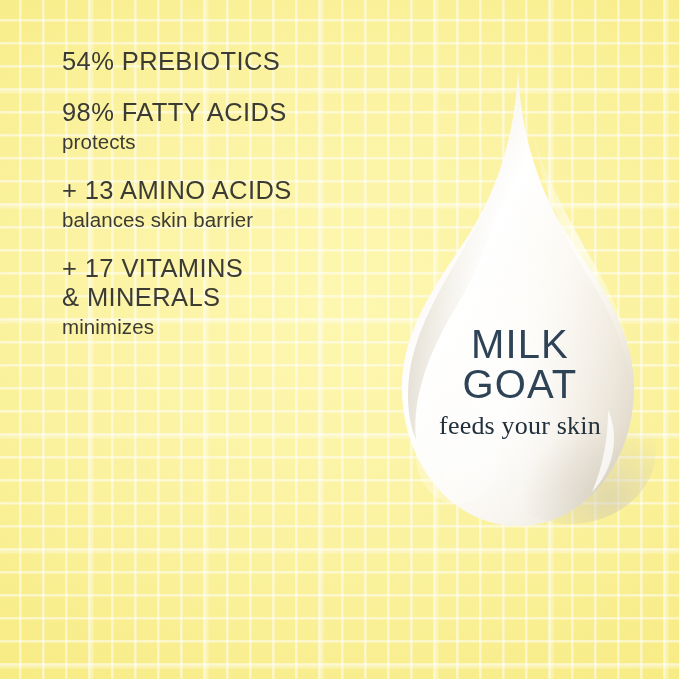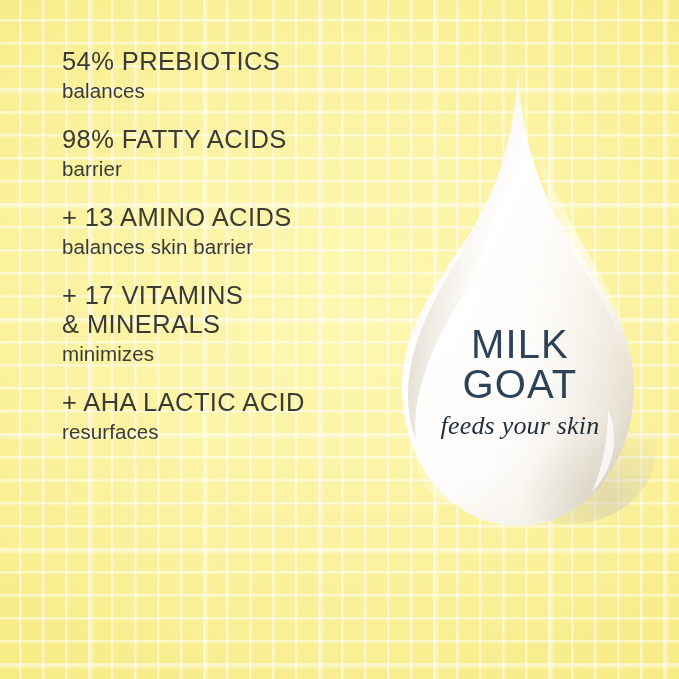--- a/index.html
+++ b/index.html
@@ -108,65 +108,59 @@
   }
   .goat-milk-line {
     font-size: 40px;
     line-height: 0.99;
     letter-spacing: 1.1px;
     color: #2f4356;
     font-weight: 400;
   }
   .tagline {
     font-family: "Liberation Serif", serif;
-    font-style: italic;
     font-size: 26px;
     line-height: 1;
     letter-spacing: 0.2px;
     color: #22303c;
     margin-top: 9px;
   }
 </style>
 </head>
 <body>
 
 <div id="infographic">
 
   <div class="bg-base"></div>
   <div class="bg-grid"></div>
   <div class="bg-grid-major"></div>
 
   <div class="ingredient-list">
 
     <div class="ingredient-item">
       <div class="ing-head">54% PREBIOTICS</div>
-      <div class="ing-sub">balances</div>
     </div>
 
 
     <div class="ingredient-item">
       <div class="ing-head">98% FATTY ACIDS</div>
-      <div class="ing-sub">barrier</div>
+      <div class="ing-sub">protects</div>
     </div>
 
     <div class="ingredient-item">
       <div class="ing-head">+ 13 AMINO ACIDS</div>
       <div class="ing-sub">balances skin barrier</div>
     </div>
 
     <div class="ingredient-item">
       <div class="ing-head">+ 17 VITAMINS
 &amp; MINERALS</div>
       <div class="ing-sub">minimizes</div>
     </div>
 
-    <div class="ingredient-item">
-      <div class="ing-head">+ AHA LACTIC ACID</div>
-      <div class="ing-sub">resurfaces</div>
-    </div>
 
   </div>
 
   <div class="droplet-wrap">
     <svg viewBox="0 0 280 490" xmlns="http://www.w3.org/2000/svg">
       <defs>
         <linearGradient id="dropBody" x1="0.08" y1="0.1" x2="0.92" y2="0.95">
           <stop offset="0%" stop-color="#e9e3d6"></stop>
           <stop offset="14%" stop-color="#f6f2e9"></stop>
           <stop offset="34%" stop-color="#ffffff"></stop>

